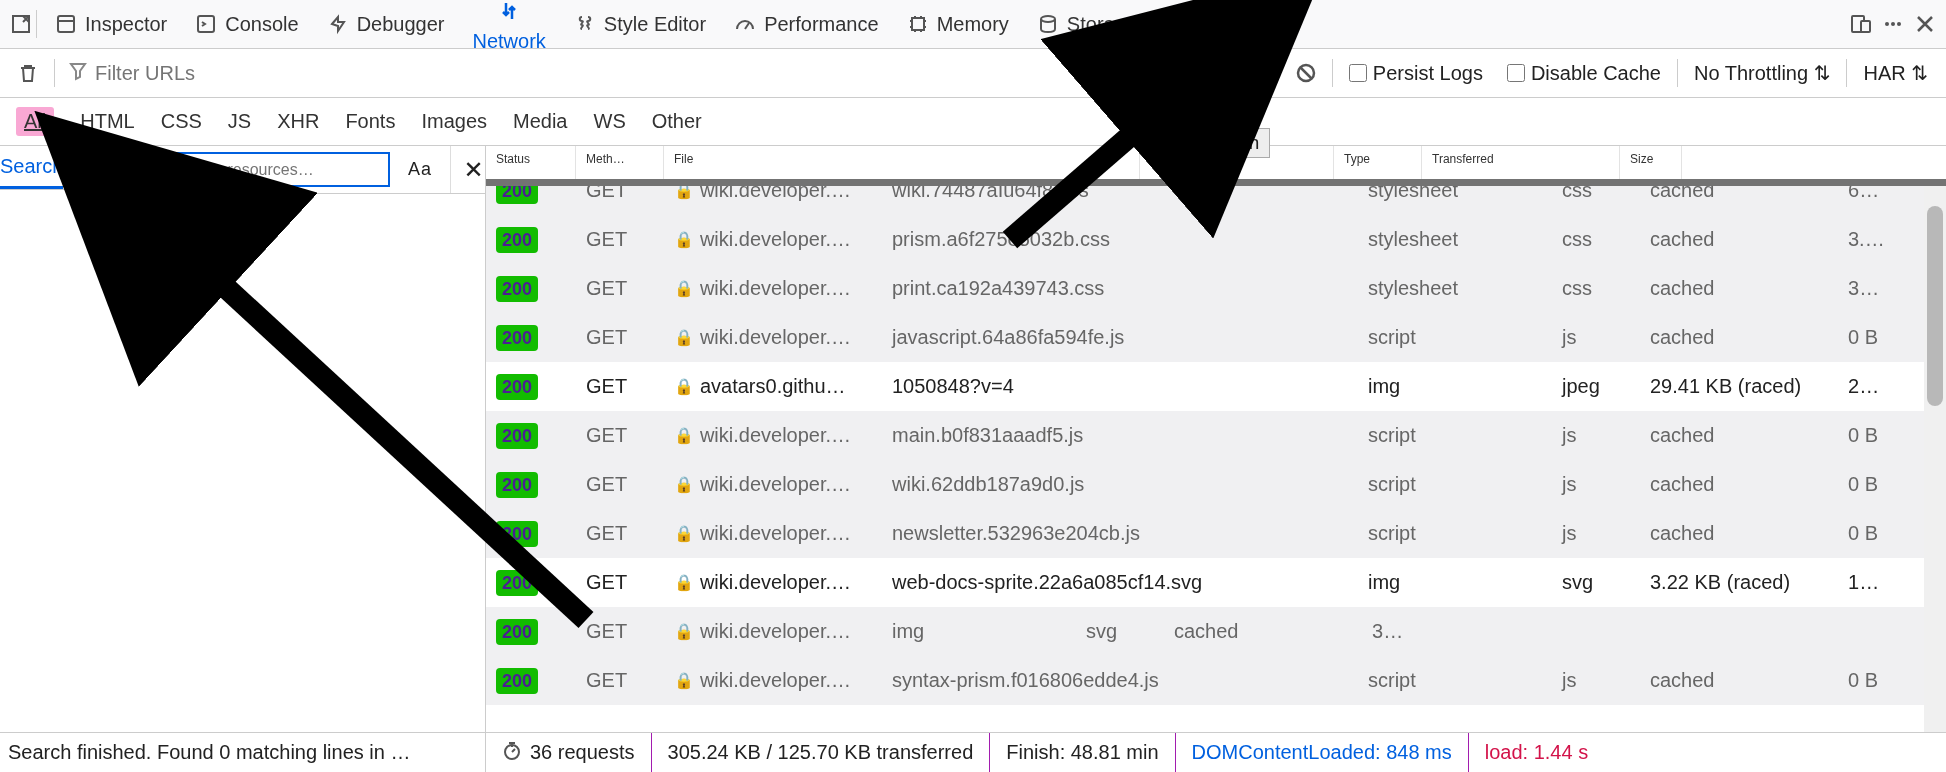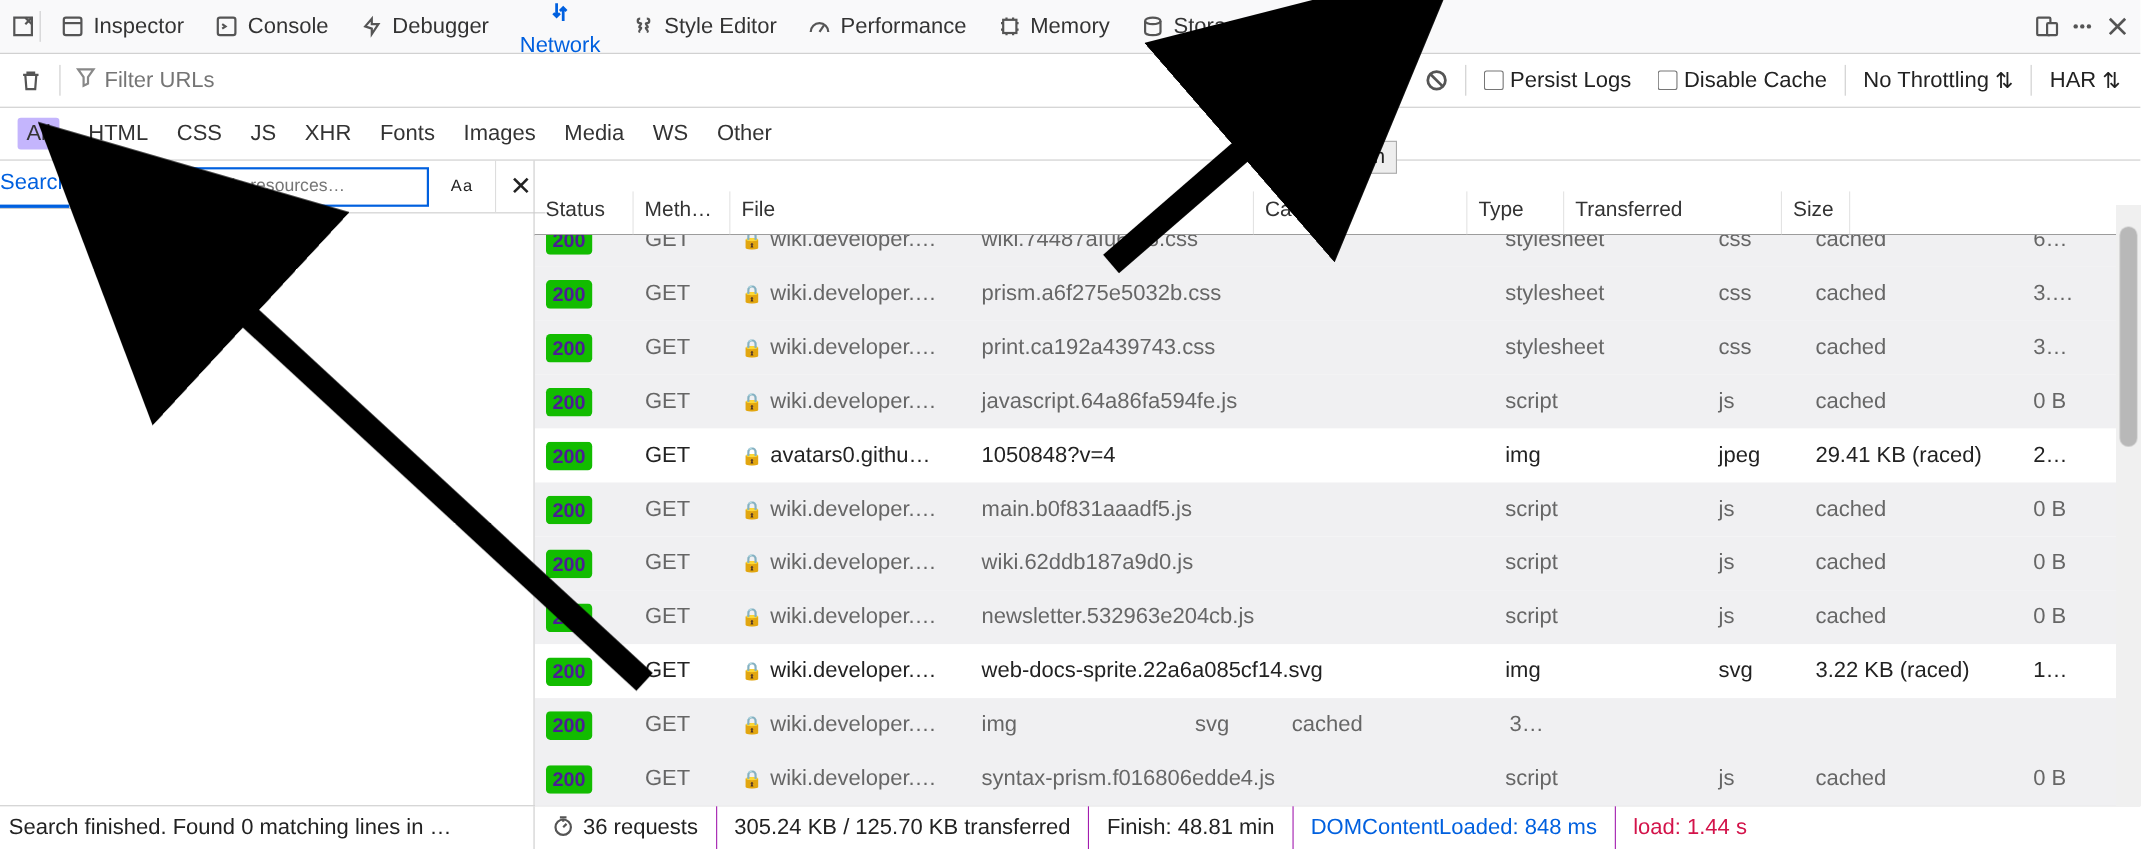--- a/index.html
+++ b/index.html
@@ -19,39 +19,39 @@
 .toolbar .vsep { width: 1px; height: 60%; background: #ccc; margin: 0 2px; }
 .filter-wrap { flex: 1; display: flex; gap: 8px; padding-left: 8px; color: #717171; }
 .filter-wrap input { border: none; outline: none; font-size: 20px; background: transparent; width: 100%; }
 .chk { display: flex; align-items: center; gap: 6px; padding: 0 10px; }
 .chk input { width: 18px; height: 18px; }
 .sel { padding: 0 10px; display: flex; align-items: center; gap: 0; }
 
 
 .filters { display: flex; align-items: center; height: 48px; border-bottom: 1px solid #ccc; padding: 0 16px; gap: 26px; }
 .filters .fbtn { cursor: pointer; color: #333; }
-.filters .fbtn.active { background: #c4b5fd; padding: 3px 8px; border-radius: 3px; }
+.filters .fbtn.active { background: #f9a8d4; padding: 3px 8px; border-radius: 3px; text-decoration: underline; }
 
 
 .tooltip { position: absolute; top: 128px; left: 1188px; background: #eee; border: 1px solid #aaa; padding: 3px 10px; font-size: 19px; }
 
 
 .main { display: flex; height: calc(100% - 49px - 49px - 48px - 40px); }
 .sidebar { width: 486px; border-right: 1px solid #ccc; display: flex; flex-direction: row; }
 .side-tabs { display: flex; height: 44px; border-bottom: 1px solid #ccc; }
 .side-tabs .stab { flex: 1; display: flex; align-items: center; justify-content: center; cursor: pointer; }
 .side-tabs .stab.active { color: #0060df; border-bottom: 3px solid #0060df; }
 .side-search { display: flex; align-items: center; height: 48px; border-bottom: 1px solid #ccc; }
 .side-search .inp { flex: 1; display: flex; align-items: center; gap: 6px; border: 2px solid #0060df; margin: 4px 0 4px 4px; padding: 4px 6px; color: #888; }
 .side-search .inp input { border: none; outline: none; font-size: 16px; flex: 1; background: transparent; }
-.side-search .aa { width: 60px; text-align: center; font-size: 15px; letter-spacing: 1px; cursor: pointer; }
+.side-search .aa { width: 60px; text-align: center; font-size: 18px; letter-spacing: 1px; cursor: pointer; }
 .side-search .xx { width: 46px; text-align: center; font-size: 24px; cursor: pointer; border-left: 1px solid #ddd; height: 100%; display:flex; align-items:center; justify-content:center;}
 
 .content { flex: 1; display: flex; flex-direction: column; position: relative; }
-.thead { display: flex; height: 40px; border-bottom: 1px solid #737373; font-size: 19px; color: #333; margin-top: 28px; }
+.thead { display: flex; height: 40px; border-bottom: 7px solid #737373; font-size: 12px; color: #333; }
 .thead > div { border-right: 1px solid #e3e3e3; padding: 6px 10px; overflow: hidden; white-space: nowrap; text-overflow: ellipsis; }
 .tbody { flex: 1; overflow-y: auto; }
 .row { display: flex; height: 49px; align-items: center; font-size: 20px; }
 .row.alt { background: #f0f0f2; color: #666; }
 .row.plain { background: #fff; color: #222; }
 .row > div { padding: 0 10px; overflow: hidden; white-space: nowrap; text-overflow: ellipsis; }
 .c-status { width: 90px; }
 .c-method { width: 88px; }
 .c-domain { width: 218px; display:flex; align-items:center; gap:6px; }
 .c-file { width: 476px; }

